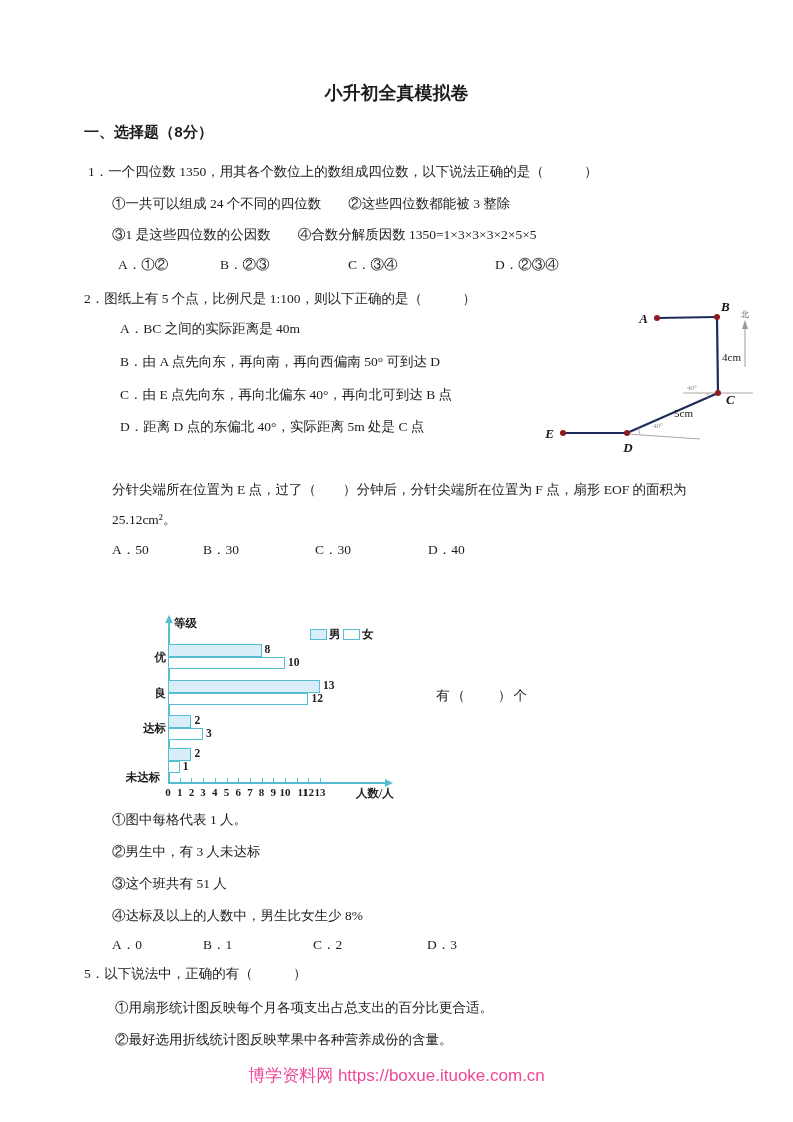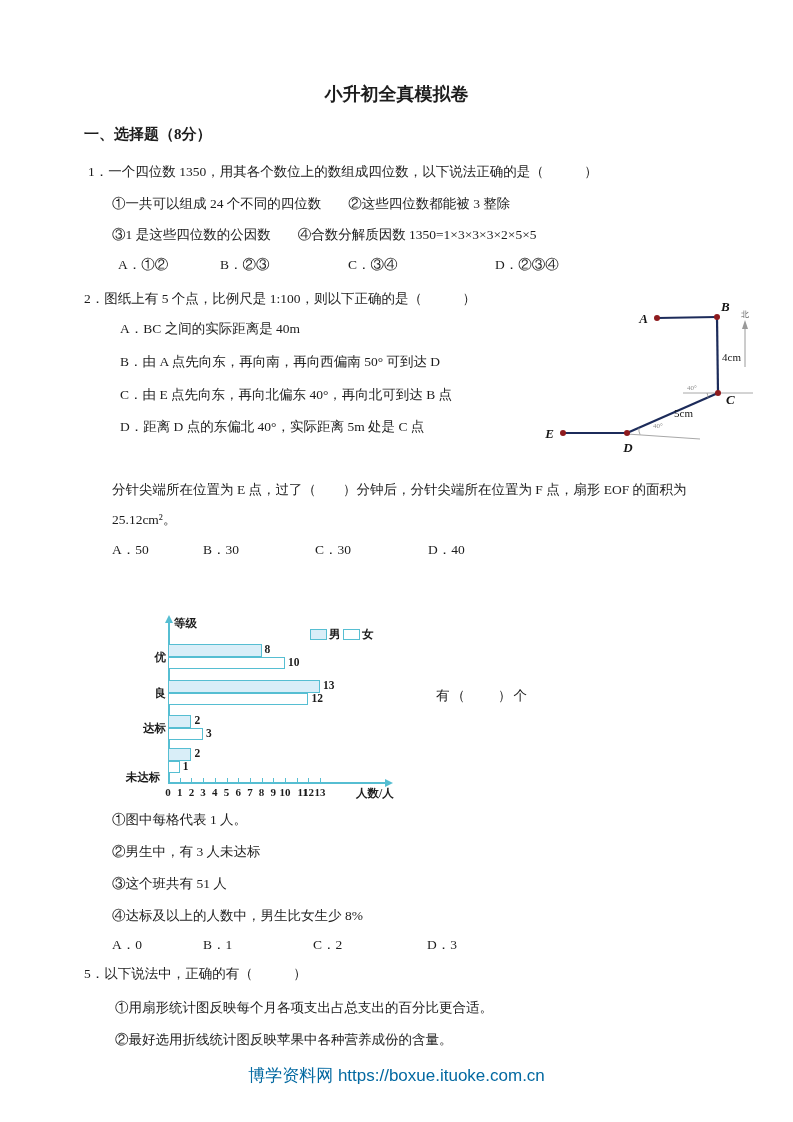--- a/index.html
+++ b/index.html
@@ -1,22 +1,22 @@
 <!DOCTYPE html>
 <html><head>
 <meta charset="utf-8">
 <style>
   html,body{margin:0;padding:0;background:#fff;}
   .page{position:relative;width:793px;height:1122px;background:#ffffff;overflow:hidden;
         font-family:"Liberation Serif","DejaVu Serif",serif;color:#1c1c1c;}
   .t{position:absolute;white-space:nowrap;font-size:13.5px;line-height:1.2;}
-  .head{font-family:Liberation Serif, serif;font-weight:bold;}
+  .head{font-family:Liberation Mono, monospace;font-weight:bold;}
   .title{top:84px;left:0;right:0;text-align:center;font-size:18px;}
   .section{top:125px;left:84px;font-size:15px;}
-  .footer{top:1066px;left:0;right:0;text-align:center;font-size:17px;color:#0369a1;
+  .footer{top:1066px;left:0;right:0;text-align:center;font-size:17px;color:#ec4899;
           font-family:"Liberation Sans","DejaVu Sans",sans-serif;}
   
   #chart{position:absolute;left:128px;top:615px;width:300px;height:192px;}
   #chart .abs{position:absolute;}
   #chart .lbl{position:absolute;font-size:11.5px;font-weight:bold;white-space:nowrap;color:#1c1c1c;}
   
   #diagram{position:absolute;left:540px;top:295px;}
   #diagram text{font-family:"Liberation Serif","DejaVu Serif",serif;}
   .ptlabel{font-style:italic;font-weight:bold;font-size:13px;fill:#151515;}
   .measure{font-size:11px;fill:#151515;}

